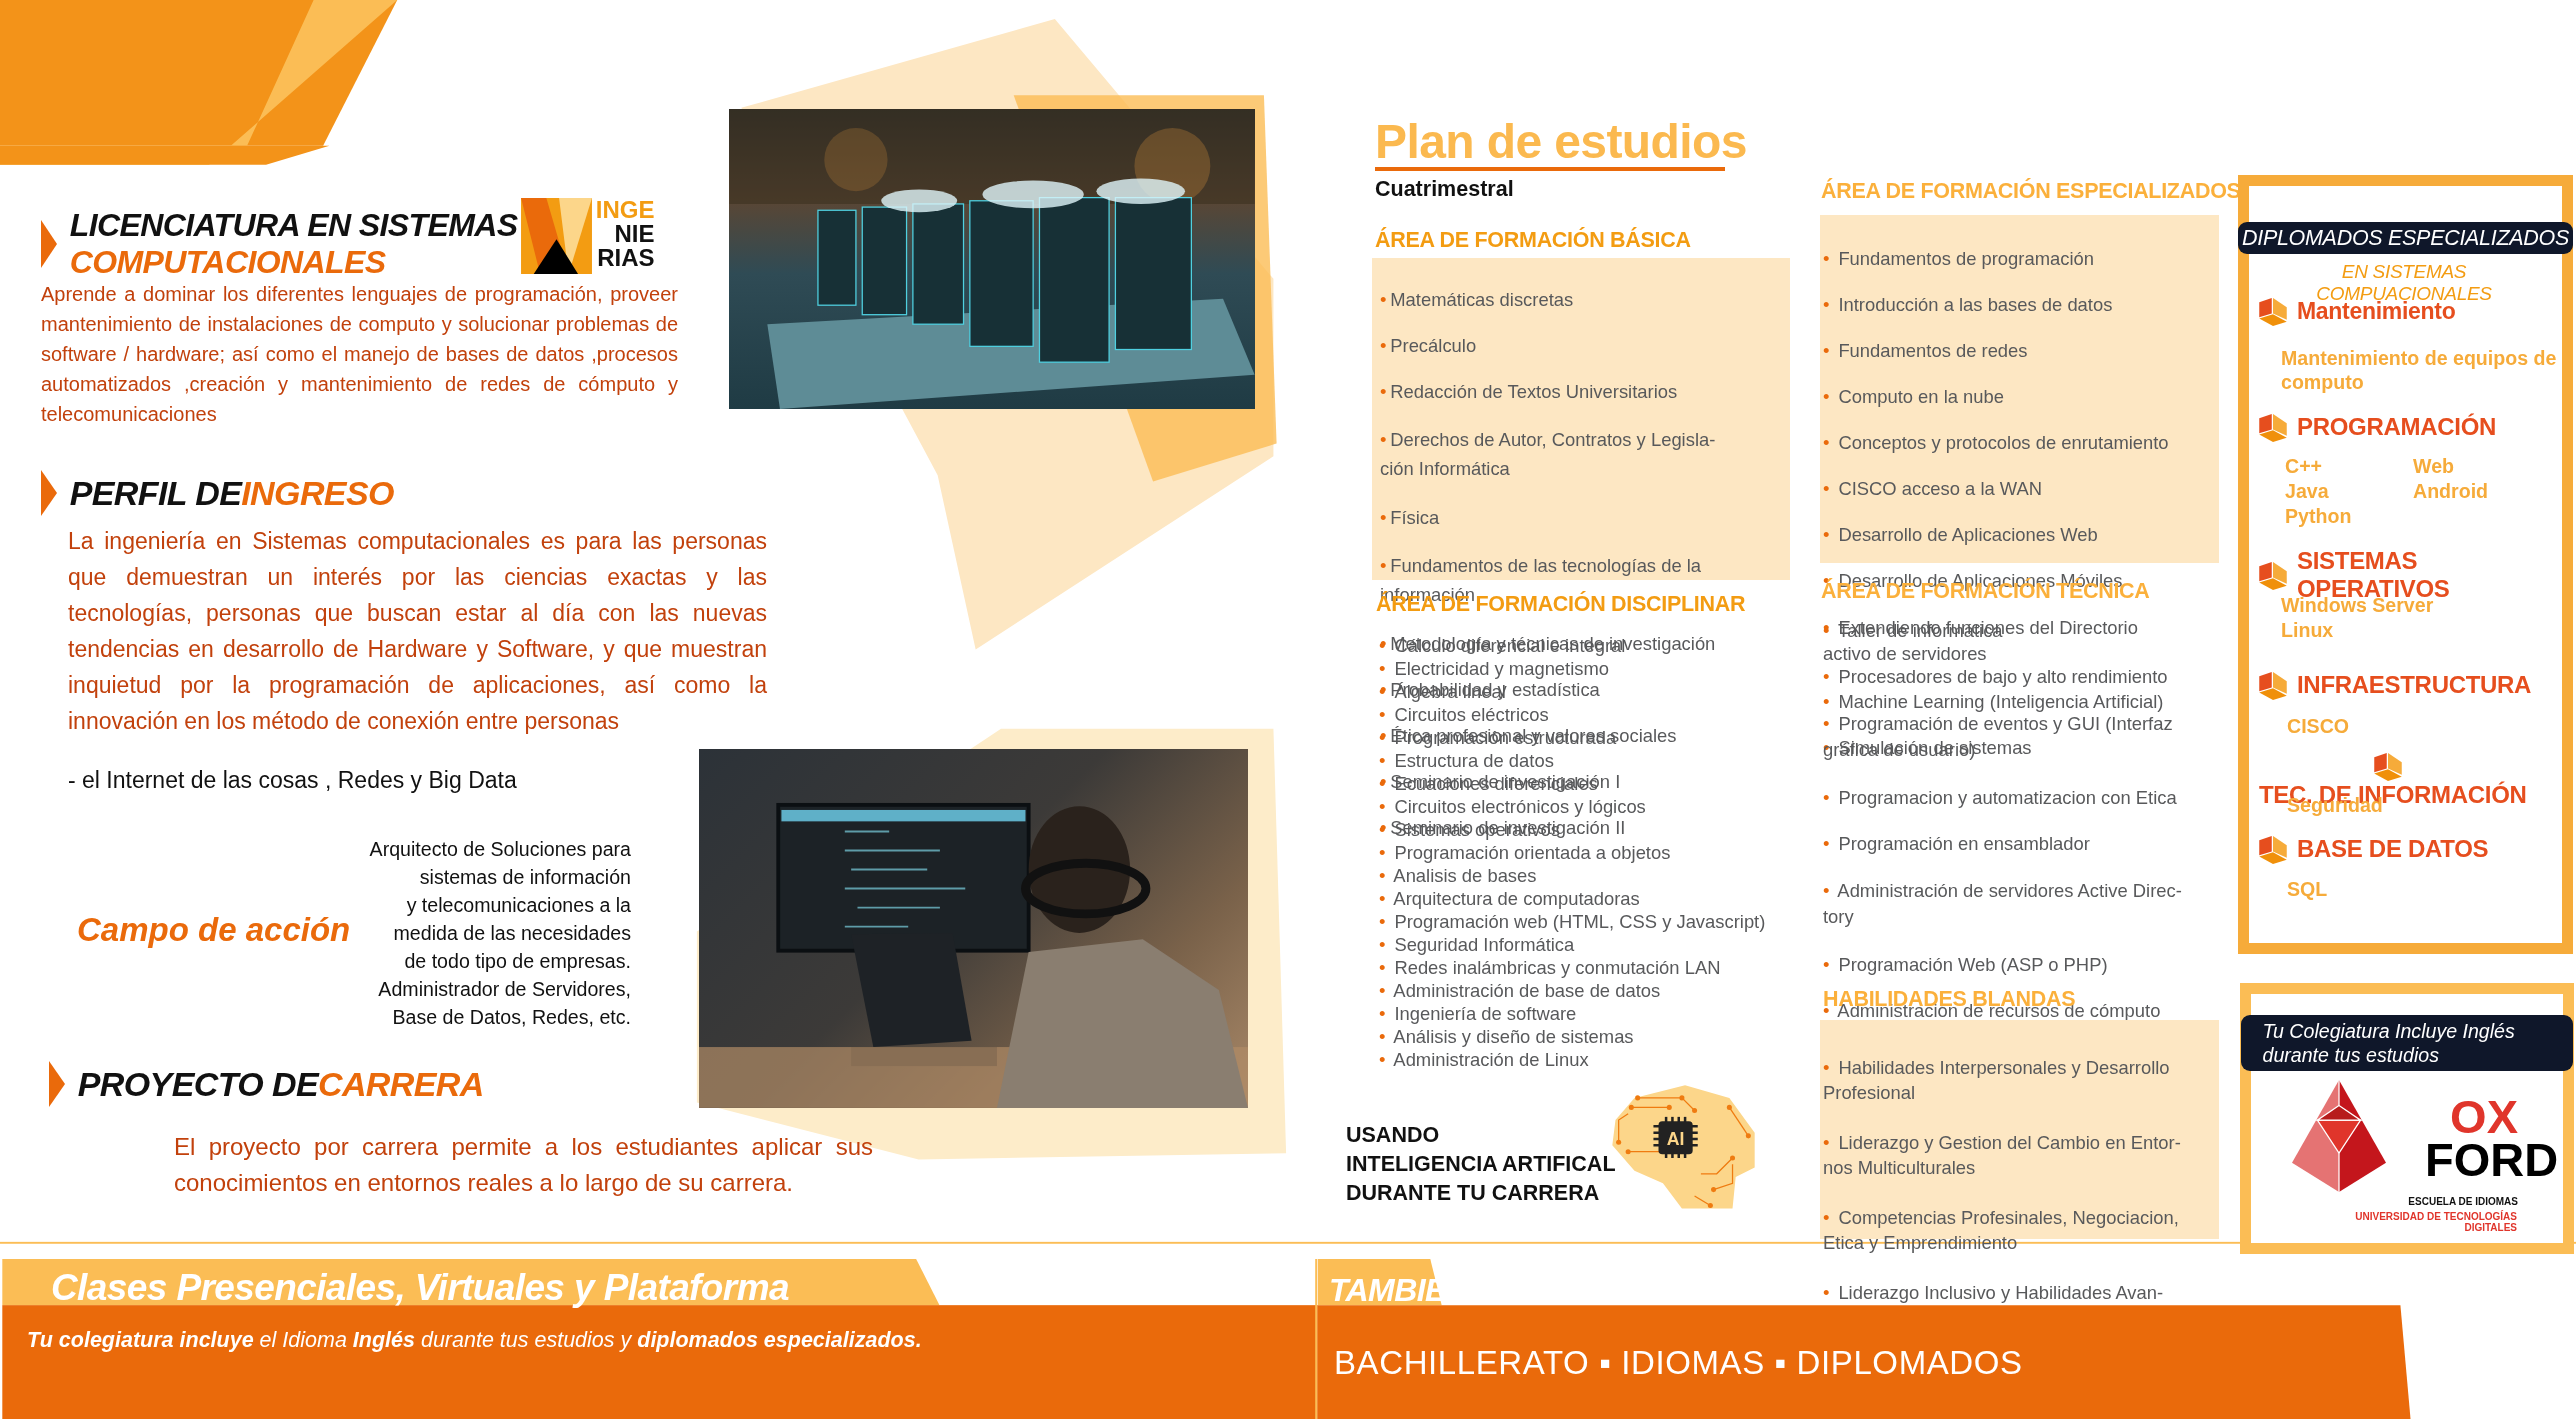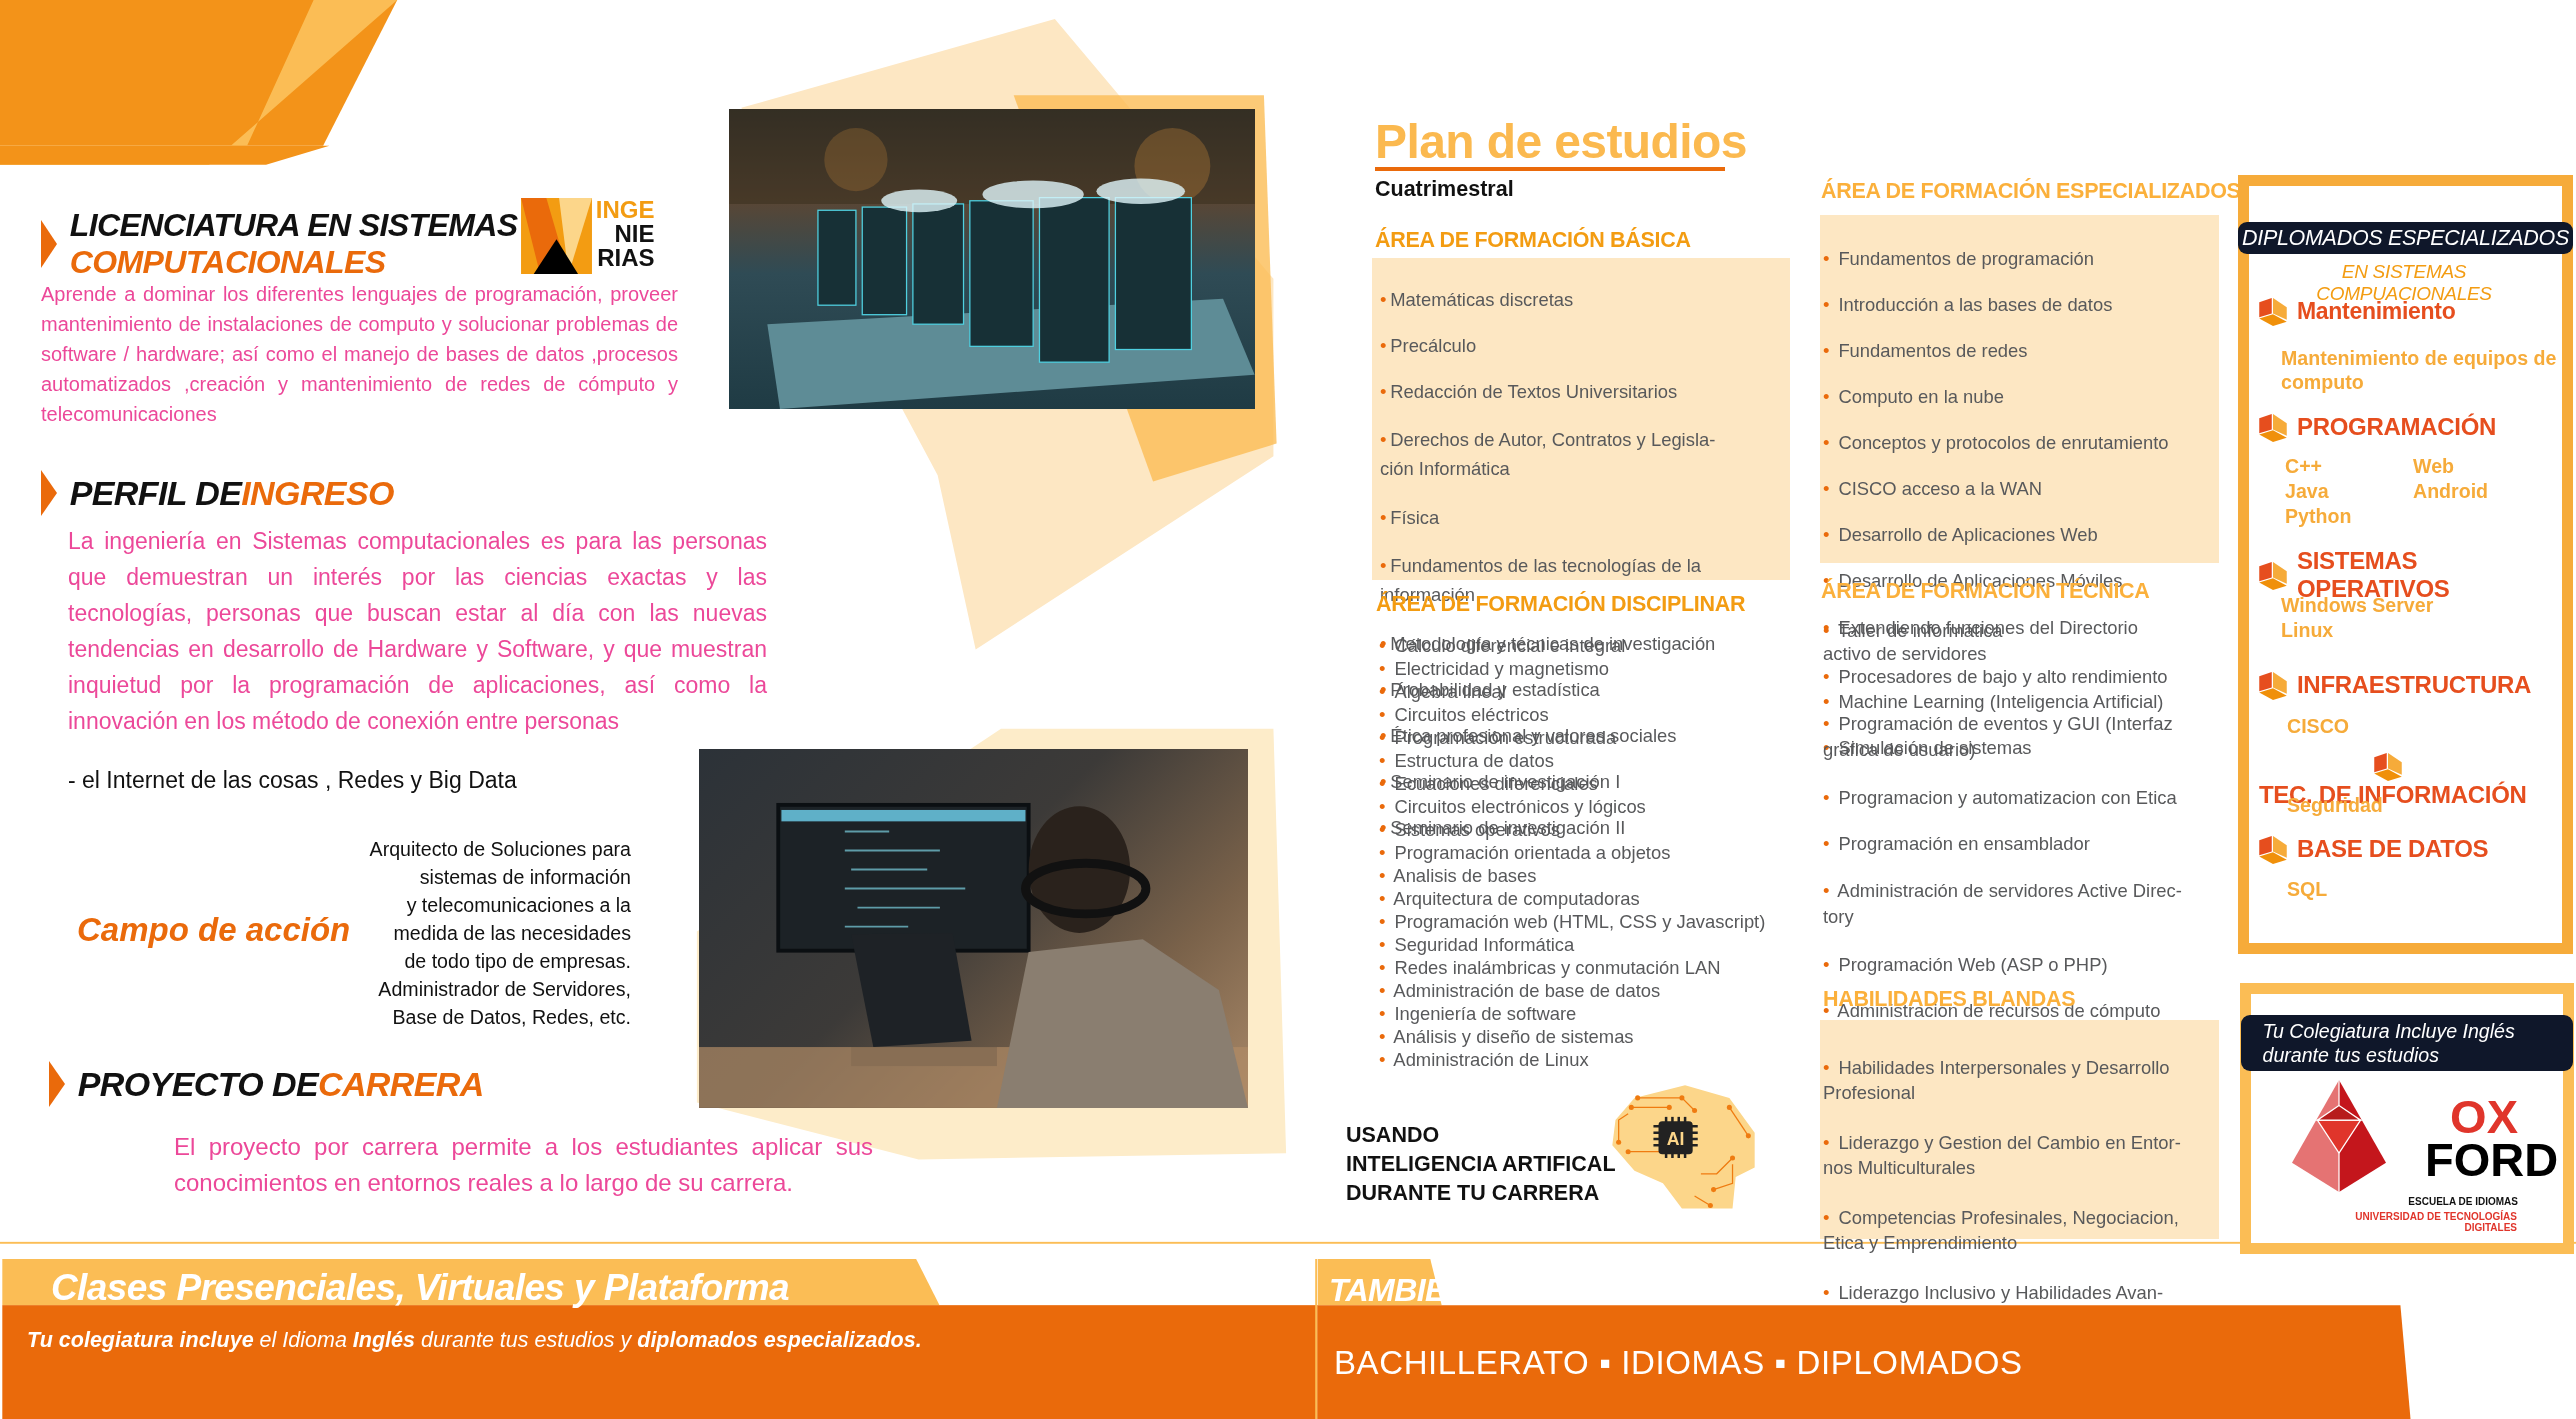--- a/index.html
+++ b/index.html
@@ -6,21 +6,21 @@
   html, body { width: 2576px; height: 1420px; overflow: hidden; background: #ffffff; }
   body { position: relative; font-family: "Liberation Sans", "DejaVu Sans", sans-serif; color: #111; }
   .abs { position: absolute; }
   
   .shape { position: absolute; }
   
   .sec-head { position: absolute; display: flex; align-items: center; }
   .sec-head .arrow { width: 0; height: 0; border-top: 23px solid transparent; border-bottom: 23px solid transparent; border-left: 16.5px solid #ea6a0b; margin-right: 12.7px; }
   .sec-head .h { font-weight: 900; font-style: italic; font-size: 34px; letter-spacing: -0.6px; line-height: 1; }
   .orange { color: #ea6a0b; }
-  .body-text { position: absolute; font-size: 21px; line-height: 1.55; text-align: justify; color: #ec4899; }
+  .body-text { position: absolute; font-size: 21px; line-height: 1.55; text-align: justify; color: #c2410c; }
   
   .area-title { position: absolute; font-weight: 700; font-size: 21.5px; color: #f39c12; letter-spacing: -0.3px; }
   .area-title.light { color: #fbb03b; }
   .area-box { position: absolute; background: #fde7c3; }
   .course-list { position: absolute; list-style: none; font-size: 18.4px; line-height: 1.25; color: #58595b; }
   .course-list li { margin: 0; }
   .course-list li .b { color: #ea6a0b; margin-right: 3.8px; }
   
   .frame { position: absolute; border: 11.4px solid #f6ab3a; background: #fff; }
   .black-bar { position: absolute; background: #0f172a; color: #fff; font-style: italic; border-radius: 9px; }

